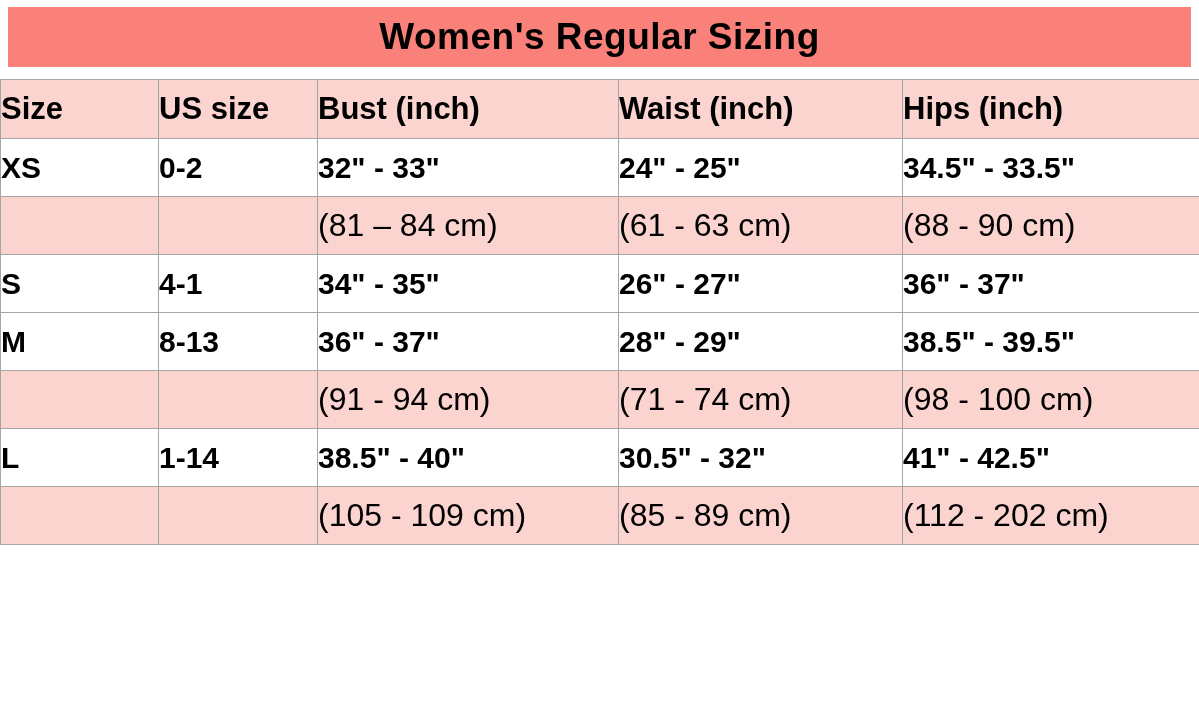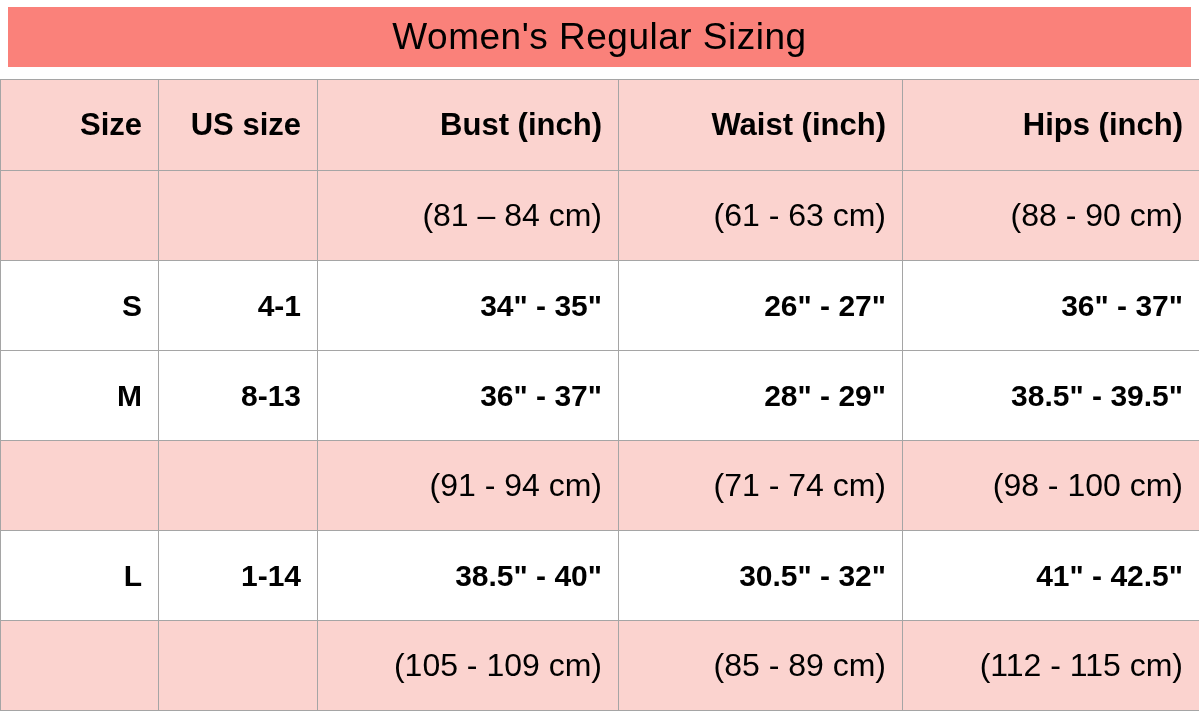--- a/index.html
+++ b/index.html
@@ -13,34 +13,34 @@
     color: var(--text, #000);
   }
   .banner {
     margin: 7px 8px 0 8px;
     height: 60px;
     background: var(--banner-bg, #FA817A);
     display: flex;
     align-items: center;
     justify-content: center;
     font-size: 37px;
-    font-weight: normal;
+    font-weight: bold;
     letter-spacing: 0.5px;
   }
   table.sizing {
     border-collapse: collapse;
     table-layout: fixed;
     width: 1199px;
     margin-top: 12px;
   }
   table.sizing th, table.sizing td {
     border: 1px solid var(--border, #A5A5A5);
-    text-align: right;
+    text-align: left;
     vertical-align: middle;
-    padding: 16px;
+    padding: 0;
     overflow: hidden;
     white-space: nowrap;
   }
   tr.head th {
     height: 58px;
     background: var(--pink-bg, #FBD3CF);
     font-size: 31px;
     font-weight: bold;
   }
   tr.head .u { font-weight: bold; }
@@ -74,20 +74,27 @@
   </colgroup>
   <tbody>
       <tr class="head">
     <th><span class="b">Size</span><span class="u"></span></th>
     <th><span class="b">US size</span><span class="u"></span></th>
     <th><span class="b">Bust</span><span class="u"> (inch)</span></th>
     <th><span class="b">Waist</span><span class="u"> (inch)</span></th>
     <th><span class="b">Hips</span><span class="u"> (inch)</span></th>
   </tr>
 
+  <tr class="inch">
+    <td>XS</td>
+    <td>0-2</td>
+    <td>32" - 33"</td>
+    <td>24" - 25"</td>
+    <td>34.5" - 33.5"</td>
+  </tr>
   <tr class="cm">
     <td></td>
     <td></td>
     <td>(81 – 84 cm)</td>
     <td>(61 - 63 cm)</td>
     <td>(88 - 90 cm)</td>
   </tr>
 
   <tr class="inch">
     <td>S</td>
@@ -118,16 +125,16 @@
     <td>38.5" - 40"</td>
     <td>30.5" - 32"</td>
     <td>41" - 42.5"</td>
   </tr>
 
   <tr class="cm">
     <td></td>
     <td></td>
     <td>(105 - 109 cm)</td>
     <td>(85 - 89 cm)</td>
-    <td>(112 - 115 cm)</td>
+    <td>(112 - 202 cm)</td>
   </tr>
 </tbody>
   </table>
 
 </body></html>

